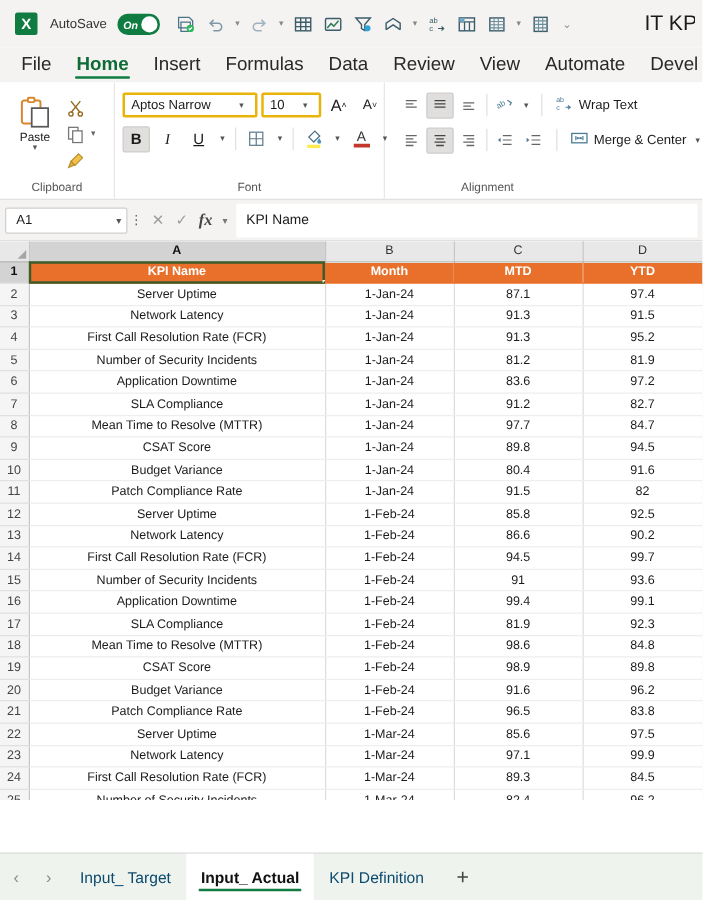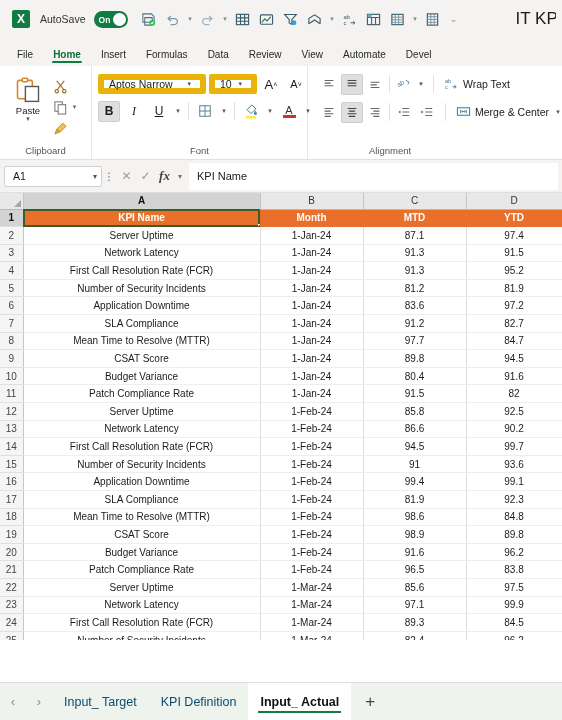--- a/index.html
+++ b/index.html
@@ -38,21 +38,21 @@
     width: 34px; height: 17px;
     background: #107c41;
     border-radius: 9px;
     position: relative;
     display: flex; align-items: center;
     flex: 0 0 auto;
     margin-right: 8px;
   }
   .toggle .tgl-text {
     color: #fff; font-size: 8.5px; font-weight: bold;
-    position: absolute; left: 5px; top: 4px;
+    position: absolute; left: 5px; top: 4px; font-style: italic;
   }
   .toggle .knob {
     width: 13px; height: 13px; border-radius: 50%;
     background: #fff; position: absolute; right: 2px;
   }
   .qat-btn {
     width: 22px; height: 22px;
     display: flex; align-items: center; justify-content: center;
     flex: 0 0 auto;
     color: #3b5c6b;
@@ -71,21 +71,21 @@
   .ribbon-tabs {
     height: 28px;
     background: #f5f3f1;
     display: flex;
     align-items: flex-end;
     padding-left: 8px;
     gap: 2px;
     overflow: hidden;
   }
   .rtab {
-    font-size: 10px;
+    font-size: 15px;
     color: #282828;
     padding: 3px 9px 6px 9px;
     white-space: nowrap;
     position: relative;
   }
   .rtab.active { font-weight: bold; color: #0f6c37; }
   .rtab.active::after {
     content: "";
     position: absolute;
     left: 8px; right: 8px; bottom: 3px;
@@ -127,21 +127,21 @@
   .clip-mini { display: flex; flex-direction: column; padding-top: 4px; gap: 1px; }
   .clip-mini-row { display: flex; align-items: center; height: 20px; }
   .mini-ico { width: 20px; height: 18px; display: flex; align-items: center; justify-content: center; }
   .mini-caret { font-size: 7px; color: #666; width: 9px; text-align: center; }
 
   
   .font-group { width: 216px; }
   .font-row { display: flex; align-items: center; gap: 3px; height: 24px; }
   .font-row.second { margin-top: 3px; }
   .combo {
-    border: 6px solid #eab308;
+    border: 2px solid #eab308;
     background: #fff;
     height: 20px;
     display: flex; align-items: center;
     border-radius: 2px;
     padding: 0 6px 0 5px;
     font-size: 10.5px;
     color: #1b1b1b;
   }
   .combo .cb-caret { font-size: 7px; color: #555; margin-left: auto; padding: 0 3px; }
   .combo-font { width: 108px; }
@@ -801,16 +801,16 @@
       </tbody>
   </table>
 </div>
 
 <div class="sheet-bar">
   <div class="nav-arrows">
     <span class="nav-arrow">‹</span>
     <span class="nav-arrow">›</span>
   </div>
   <div class="sheet-tab">Input_ Target</div>
+  <div class="sheet-tab active">Input_ Actual</div>
   <div class="sheet-tab">KPI Definition</div>
-  <div class="sheet-tab active">Input_ Actual</div>
   <div class="sheet-add">+</div>
 </div>
 
 </body></html>

